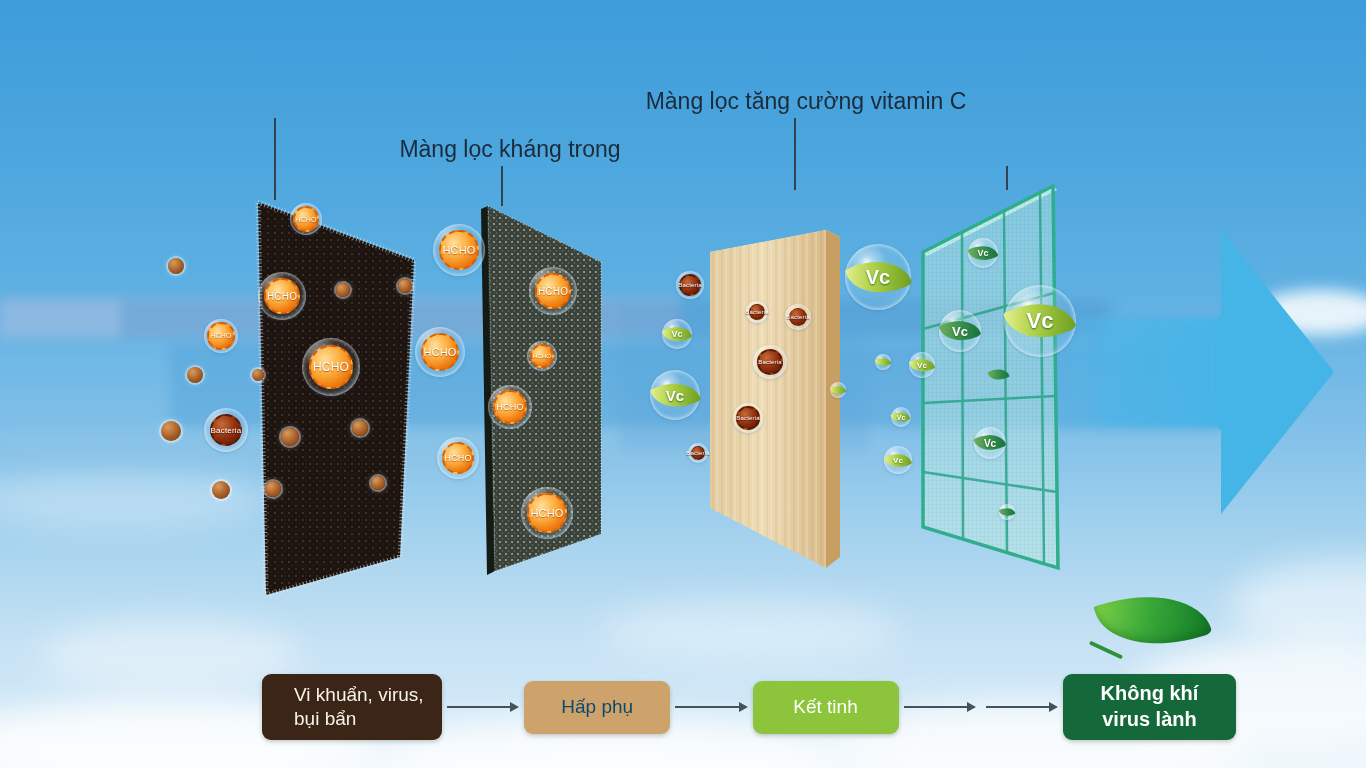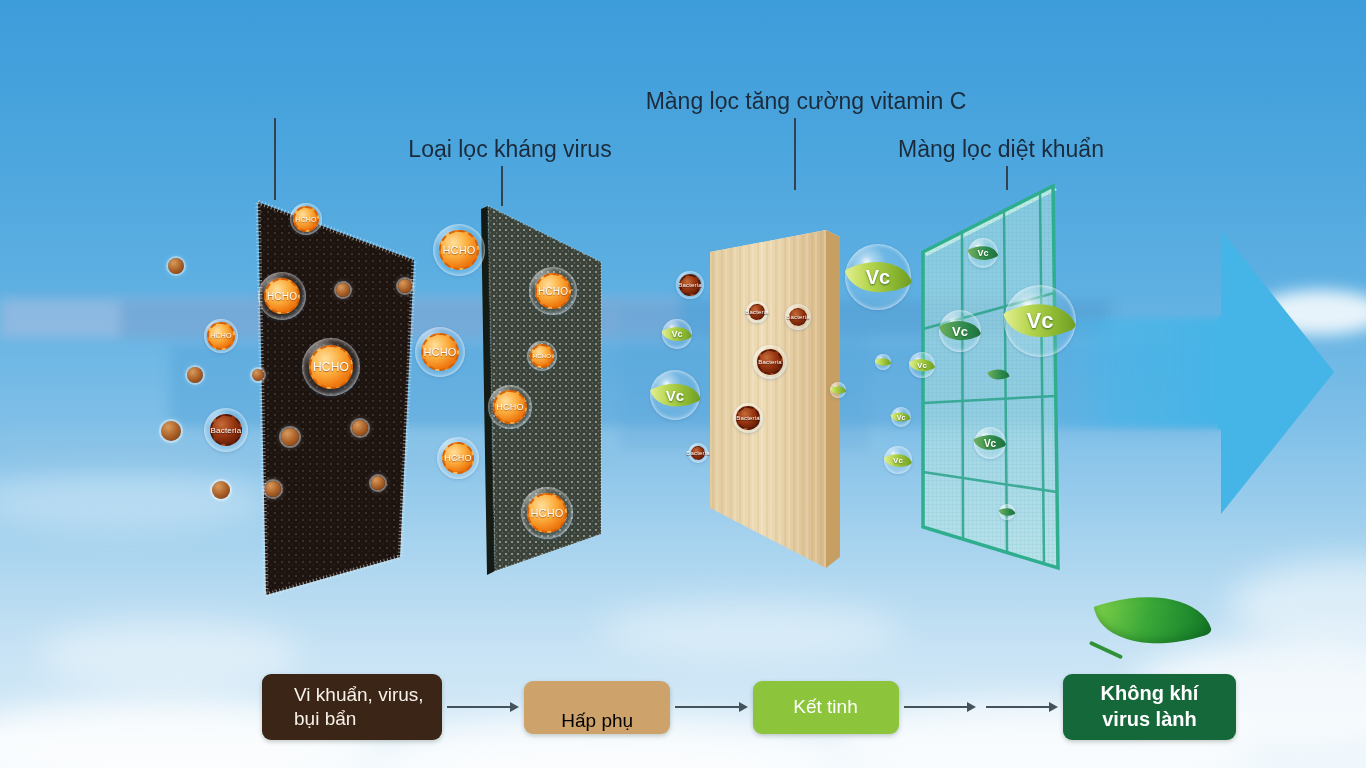--- a/index.html
+++ b/index.html
@@ -262,40 +262,39 @@
       <div class="particle" style="left: 336px; top: 283px; height: 14px; width: 14px;"></div>
       <div class="particle" style="left: 398px; top: 279px; height: 14px; width: 14px;"></div>
       <div class="particle" style="left: 252px; top: 369px; height: 12px; width: 12px;"></div>
       <div class="particle" style="left: 281px; top: 428px; height: 18px; width: 18px;"></div>
       <div class="particle" style="left: 352px; top: 420px; height: 16px; width: 16px;"></div>
       <div class="particle" style="left: 265px; top: 481px; height: 16px; width: 16px;"></div>
       <div class="particle" style="left: 371px; top: 476px; height: 14px; width: 14px;"></div>
     </div>
 
   <div class="label-line" id="fline-0" style="left: 274px; top: 118px; height: 82px;"></div>
-  <div class="panel-label" id="flabel-1" style="left: 510px; top: 136px; color: rgb(27, 43, 59);"><span>Loại lọc kháng virus</span></div>
+  <div class="panel-label" id="flabel-1" style="left: 510px; top: 136px; color: rgb(27, 43, 59);"><span>Màng lọc kháng trong</span></div>
   <div class="label-line" id="fline-1" style="left: 501px; top: 166px; height: 40px;"></div>
   <div class="panel-label" id="flabel-2" style="left: 790px; top: 88px; color: rgb(27, 43, 59); margin-left: 16px;"><span>Màng lọc tăng cường vitamin C</span></div>
   <div class="label-line" id="fline-2" style="left: 794px; top: 118px; height: 72px;"></div>
-  <div class="panel-label" id="flabel-3" style="left: 1001px; top: 136px; color: rgb(27, 43, 59);"><span>Màng lọc diệt khuẩn</span></div>
   <div class="label-line" id="fline-3" style="left: 1006px; top: 166px; height: 24px;"></div>
 
   <div class="big-leaf"></div>
   <div class="leaf-stem"></div>
 
   <div class="flow-bar">
     <div class="flow-step" id="step-0" style="background: rgb(59, 37, 23); color: rgb(247, 242, 234); width: 180px; height: 66px; align-items: flex-start; padding-left: 32px; box-sizing: border-box;">
       <span>Vi khuẩn, virus,</span>
       <span>bụi bẩn</span>
     </div>
     <div class="flow-connector">
         <i class="cline" style="background: rgb(68, 82, 92);"></i>
         <i class="chead" style="border-left-color: rgb(68, 82, 92);"></i>
       </div>
-    <div class="flow-step" id="step-1" style="background: rgb(205, 162, 107); color: #000000; width: 146px; height: 53px; justify-content: flex-end;">
+    <div class="flow-step" id="step-1" style="background: rgb(205, 162, 107); color: #0c4a6e; width: 146px; height: 53px;">
       <span>Hấp phụ</span>
     </div>
     <div class="flow-connector">
         <i class="cline" style="background: rgb(68, 82, 92);"></i>
         <i class="chead" style="border-left-color: rgb(68, 82, 92);"></i>
       </div>
     <div class="flow-step" id="step-2" style="background: rgb(140, 197, 60); color: rgb(255, 255, 255); width: 146px; height: 53px;">
       <span>Kết tinh</span>
     </div>
     <div class="flow-connector">

